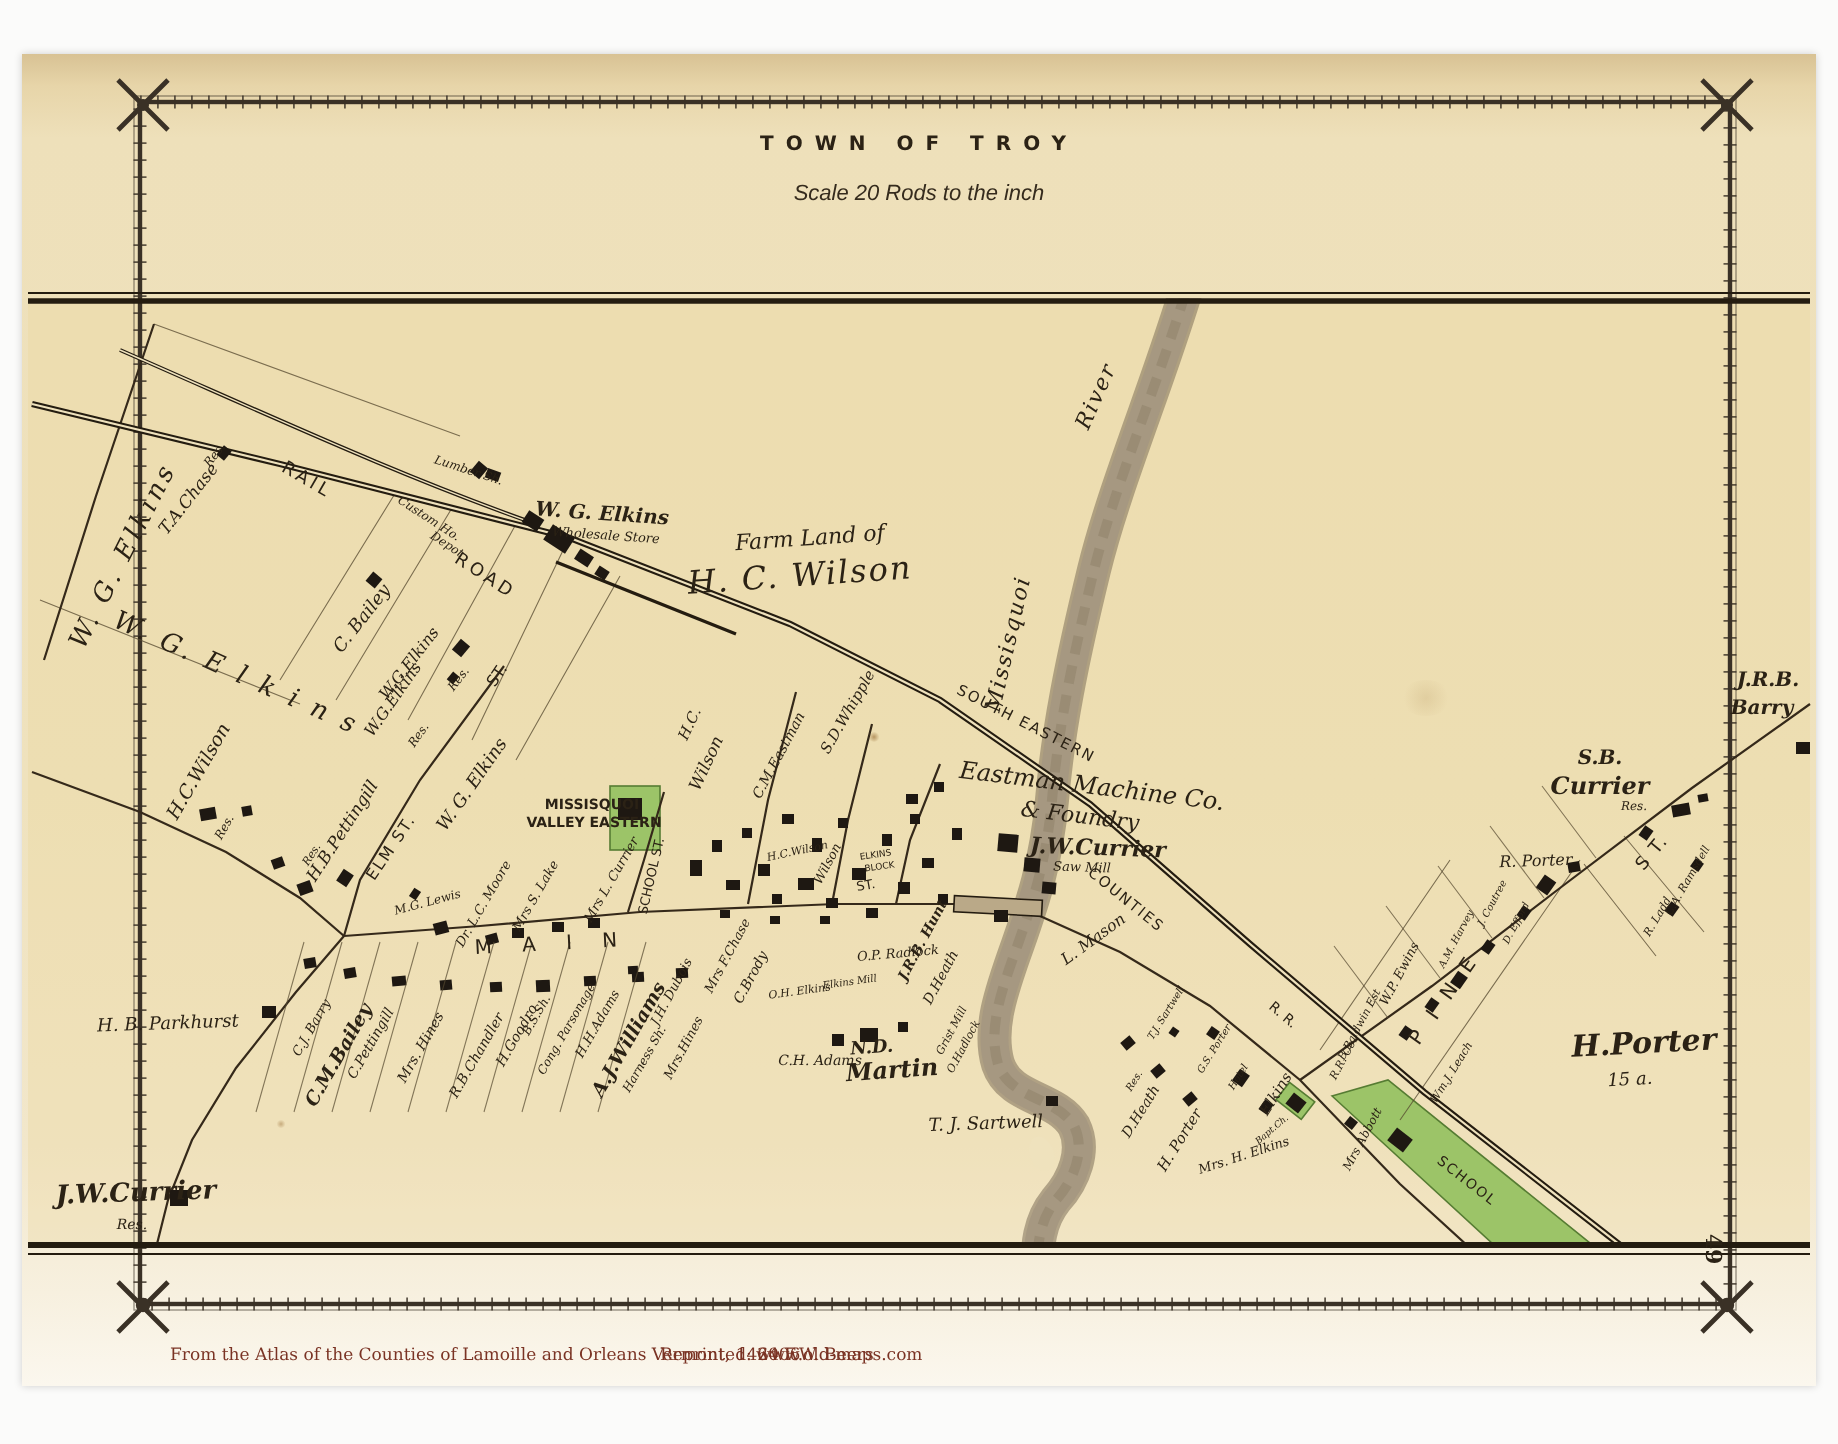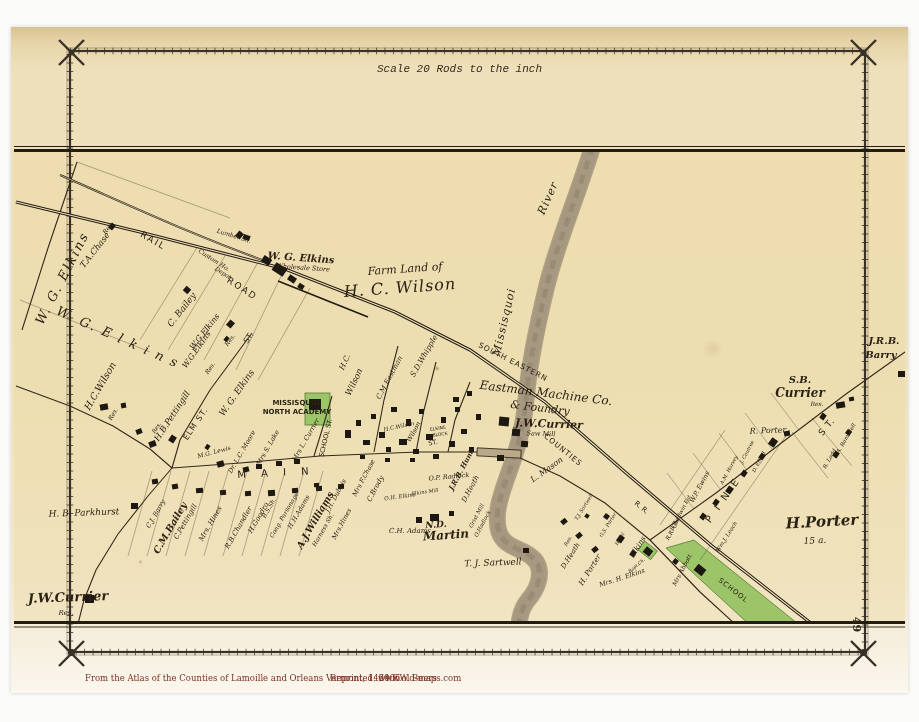--- a/index.html
+++ b/index.html
@@ -22,21 +22,21 @@
   .f-i {font-family:"DejaVu Serif",serif;font-style:italic;}
   .f-bi{font-family:"DejaVu Serif",serif;font-style:italic;font-weight:bold;}
   .f-s {font-family:"DejaVu Sans",sans-serif;}
   .f-sb{font-family:"DejaVu Sans",sans-serif;font-weight:bold;}
   .title-block{position:absolute;left:0;top:60px;width:919px;text-align:center;color:#241c12;}
   .map-title{
     font-family:"DejaVu Serif",serif;font-weight:bold;font-size:37px;letter-spacing:6px;
     text-shadow:1px 1px 0 rgba(90,70,40,.45), -1px -1px 0 rgba(255,248,230,.6);
   }
   .map-subtitle{font-family:"DejaVu Sans",sans-serif;font-size:10px;letter-spacing:6px;font-weight:bold;margin-top:7px;color:#2b2215;}
-  .map-scale{font-family:Liberation Mono, monospace;font-style:italic;font-size:11px;margin-top:3px;color:#352b1d;}
+  .map-scale{font-family:Liberation Sans, sans-serif;font-style:italic;font-size:11px;margin-top:13px;color:#352b1d;}
   .footer{position:absolute;top:673px;left:0;width:919px;font-family:"DejaVu Serif",serif;font-size:8.5px;color:#7a3324;}
   .footer span{position:absolute;white-space:nowrap;}
   .page-num{position:absolute;left:849px;top:618px;font-family:"DejaVu Serif",serif;font-weight:bold;font-size:11px;color:#2b2215;transform:rotate(90deg);}
   .stain{position:absolute;border-radius:50%;}
 </style>
 </head>
 <body>
 
 <div class="paper"></div>
 <div class="map-tint"></div>
@@ -229,20 +229,21 @@
 
   <g stroke="#241c10">
     <line x1="14" y1="146.5" x2="905" y2="146.5" stroke-width="1"></line>
     <line x1="14" y1="150.5" x2="905" y2="150.5" stroke-width="2.8"></line>
     <line x1="14" y1="622.5" x2="905" y2="622.5" stroke-width="3"></line>
     <line x1="14" y1="627" x2="905" y2="627" stroke-width="0.9"></line>
   </g>
 </svg>
 
 <div class="title-block">
+  <div class="map-subtitle">TOWN OF TROY</div>
   <div class="map-scale">Scale 20 Rods to the inch</div>
 </div>
 
 <div id="labels" style="position:absolute;left:0;top:0;width:919px;height:722px;pointer-events:none;">
     <div class="ml f-i" style="left: 62px; top: 278px; font-size: 13px; letter-spacing: 2px; transform: translate(-50%, -50%) rotate(-63deg);">W. G. Elkins</div>
     <div class="ml f-i" style="left: 95px; top: 250px; font-size: 8.5px; transform: translate(-50%, -50%) rotate(-52deg);">T.A.Chase</div>
     <div class="ml f-i" style="left: 108px; top: 228px; font-size: 6px; transform: translate(-50%, -50%) rotate(-52deg);">Res.</div>
     <div class="ml f-s" style="left: 153px; top: 241px; font-size: 9px; letter-spacing: 2px; transform: translate(-50%, -50%) rotate(30deg);">RAIL</div>
     <div class="ml f-s" style="left: 242px; top: 289px; font-size: 9px; letter-spacing: 2px; transform: translate(-50%, -50%) rotate(33deg);">ROAD</div>
     <div class="ml f-i" style="left: 234px; top: 236px; font-size: 6px; transform: translate(-50%, -50%) rotate(18deg);">Lumber Sh.</div>
@@ -278,21 +279,21 @@
     <div class="ml f-i" style="left: 540px; top: 408px; font-size: 11px; transform: translate(-50%, -50%) rotate(7deg);">&amp; Foundry</div>
     <div class="ml f-bi" style="left: 549px; top: 424px; font-size: 11px; transform: translate(-50%, -50%) rotate(2deg);">J.W.Currier</div>
     <div class="ml f-i" style="left: 541px; top: 434px; font-size: 6.5px; transform: translate(-50%, -50%) rotate(2deg);">Saw Mill</div>
     <div class="ml f-i" style="left: 547px; top: 470px; font-size: 8px; transform: translate(-50%, -50%) rotate(-36deg);">L. Mason</div>
     <div class="ml f-i" style="left: 345px; top: 362px; font-size: 7.5px; transform: translate(-50%, -50%) rotate(-65deg);">H.C.</div>
     <div class="ml f-i" style="left: 354px; top: 382px; font-size: 8.5px; transform: translate(-50%, -50%) rotate(-65deg);">Wilson</div>
     <div class="ml f-i" style="left: 390px; top: 378px; font-size: 7px; transform: translate(-50%, -50%) rotate(-62deg);">C.M.Eastman</div>
     <div class="ml f-i" style="left: 424px; top: 356px; font-size: 7.5px; transform: translate(-50%, -50%) rotate(-60deg);">S.D.Whipple</div>
     <div class="ml f-s" style="left: 326px; top: 438px; font-size: 6.5px; transform: translate(-50%, -50%) rotate(-77deg);">SCHOOL ST.</div>
     <div class="ml f-sb" style="left: 296px; top: 403px; font-size: 7px; transform: translate(-50%, -50%) rotate(0deg);">MISSISQUOI</div>
-    <div class="ml f-sb" style="left: 297px; top: 412px; font-size: 7px; transform: translate(-50%, -50%) rotate(0deg);">NORTH ACADEMY</div>
+    <div class="ml f-sb" style="left: 297px; top: 412px; font-size: 7px; transform: translate(-50%, -50%) rotate(0deg);">VALLEY EASTERN</div>
     <div class="ml f-s" style="left: 276px; top: 473px; font-size: 10px; letter-spacing: 6px; transform: translate(-50%, -50%) rotate(-3deg);">M A I N</div>
     <div class="ml f-i" style="left: 399px; top: 427px; font-size: 5.5px; transform: translate(-50%, -50%) rotate(-12deg);">H.C.Wilson</div>
     <div class="ml f-i" style="left: 414px; top: 432px; font-size: 6.5px; transform: translate(-50%, -50%) rotate(-62deg);">Wilson</div>
     <div class="ml f-s" style="left: 438px; top: 429px; font-size: 4.5px; transform: translate(-50%, -50%) rotate(-8deg);">ELKINS</div>
     <div class="ml f-s" style="left: 440px; top: 435px; font-size: 4.5px; transform: translate(-50%, -50%) rotate(-8deg);">BLOCK</div>
     <div class="ml f-s" style="left: 433px; top: 443px; font-size: 6.5px; transform: translate(-50%, -50%) rotate(-10deg);">ST.</div>
     <div class="ml f-i" style="left: 156px; top: 514px; font-size: 6.5px; transform: translate(-50%, -50%) rotate(-60deg);">C.J. Barry</div>
     <div class="ml f-bi" style="left: 170px; top: 528px; font-size: 9.5px; transform: translate(-50%, -50%) rotate(-60deg);">C.M.Bailey</div>
     <div class="ml f-i" style="left: 186px; top: 522px; font-size: 7px; transform: translate(-50%, -50%) rotate(-60deg);">C.Pettingill</div>
     <div class="ml f-i" style="left: 211px; top: 524px; font-size: 7px; transform: translate(-50%, -50%) rotate(-60deg);">Mrs. Hines</div>

